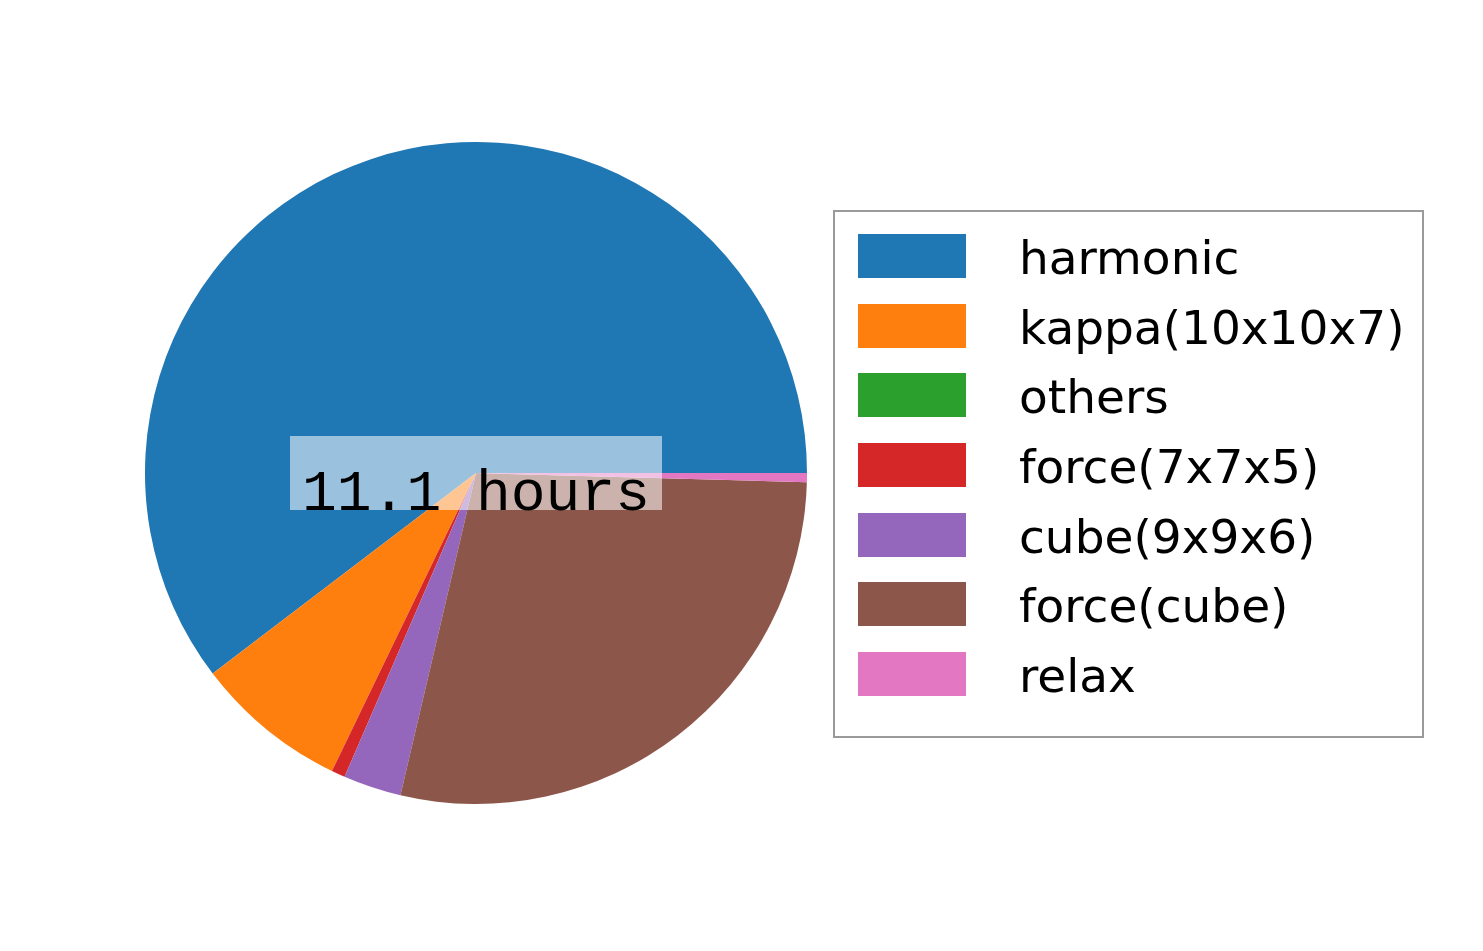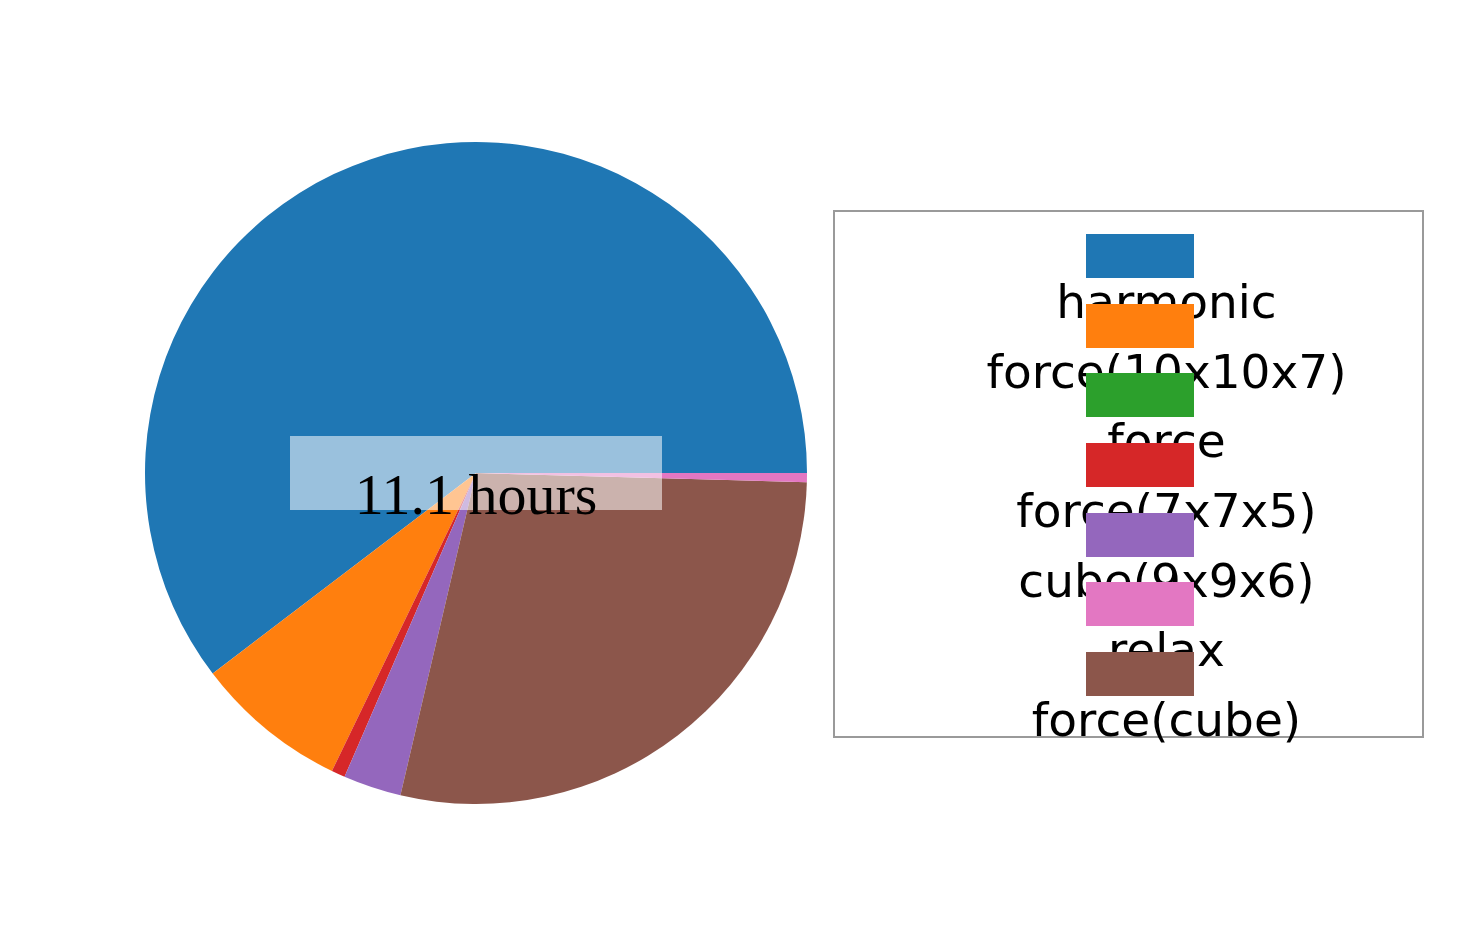--- a/index.html
+++ b/index.html
@@ -43,21 +43,21 @@
     top: 436px;
     width: 372px;
     height: 74px;
     background: rgba(255,255,255,0.55);
     display: flex;
     align-items: center;
     justify-content: center;
     box-sizing: border-box;
   }
   #center-label-text {
-    font-family: Liberation Serif, serif;
+    font-family: Liberation Mono, monospace;
     font-size: 58px;
     line-height: 1;
     color: #000000;
     white-space: nowrap;
     letter-spacing: 0px;
     transform: translateY(-1px);
     margin-top: 46px;
   }
 
   
@@ -70,24 +70,23 @@
     border: 2px solid #9a9a9a;
     background: #ffffff;
     box-sizing: border-box;
     padding: 22px 0 22px 0;
     display: flex;
     flex-direction: column;
     justify-content: space-between;
   }
   .legend-row {
     display: flex;
-    align-items: center;
+    align-items: flex-start;
     height: 62px;
     padding-left: 23px;
-    flex-direction: column;
   }
   .legend-swatch {
     width: 108px;
     height: 44px;
     flex: 0 0 auto;
   }
   .legend-text {
     margin-left: 53px;
     font-family: "DejaVu Sans", sans-serif;
     font-size: 47px;
@@ -118,37 +117,37 @@
     <span id="center-label-text">11.1 hours</span>
   </div>
 
   <div id="legend">
       <div class="legend-row">
         <span class="legend-swatch" style="background: rgb(31, 119, 180);"></span>
         <span class="legend-text">harmonic</span>
       </div>
       <div class="legend-row">
         <span class="legend-swatch" style="background: rgb(255, 127, 14);"></span>
-        <span class="legend-text">force(10x10x7)</span>
+        <span class="legend-text">kappa(10x10x7)</span>
       </div>
       <div class="legend-row">
         <span class="legend-swatch" style="background: rgb(44, 160, 44);"></span>
-        <span class="legend-text">force</span>
+        <span class="legend-text">others</span>
       </div>
       <div class="legend-row">
         <span class="legend-swatch" style="background: rgb(214, 39, 40);"></span>
         <span class="legend-text">force(7x7x5)</span>
       </div>
       <div class="legend-row">
         <span class="legend-swatch" style="background: rgb(148, 103, 189);"></span>
         <span class="legend-text">cube(9x9x6)</span>
       </div>
       <div class="legend-row">
+        <span class="legend-swatch" style="background: rgb(140, 86, 75);"></span>
+        <span class="legend-text">force(cube)</span>
+      </div>
+      <div class="legend-row">
         <span class="legend-swatch" style="background: rgb(227, 119, 194);"></span>
         <span class="legend-text">relax</span>
-      </div>
-      <div class="legend-row">
-        <span class="legend-swatch" style="background: rgb(140, 86, 75);"></span>
-        <span class="legend-text">force(cube)</span>
       </div>
     </div>
 
 </div>
 
 </body></html>

